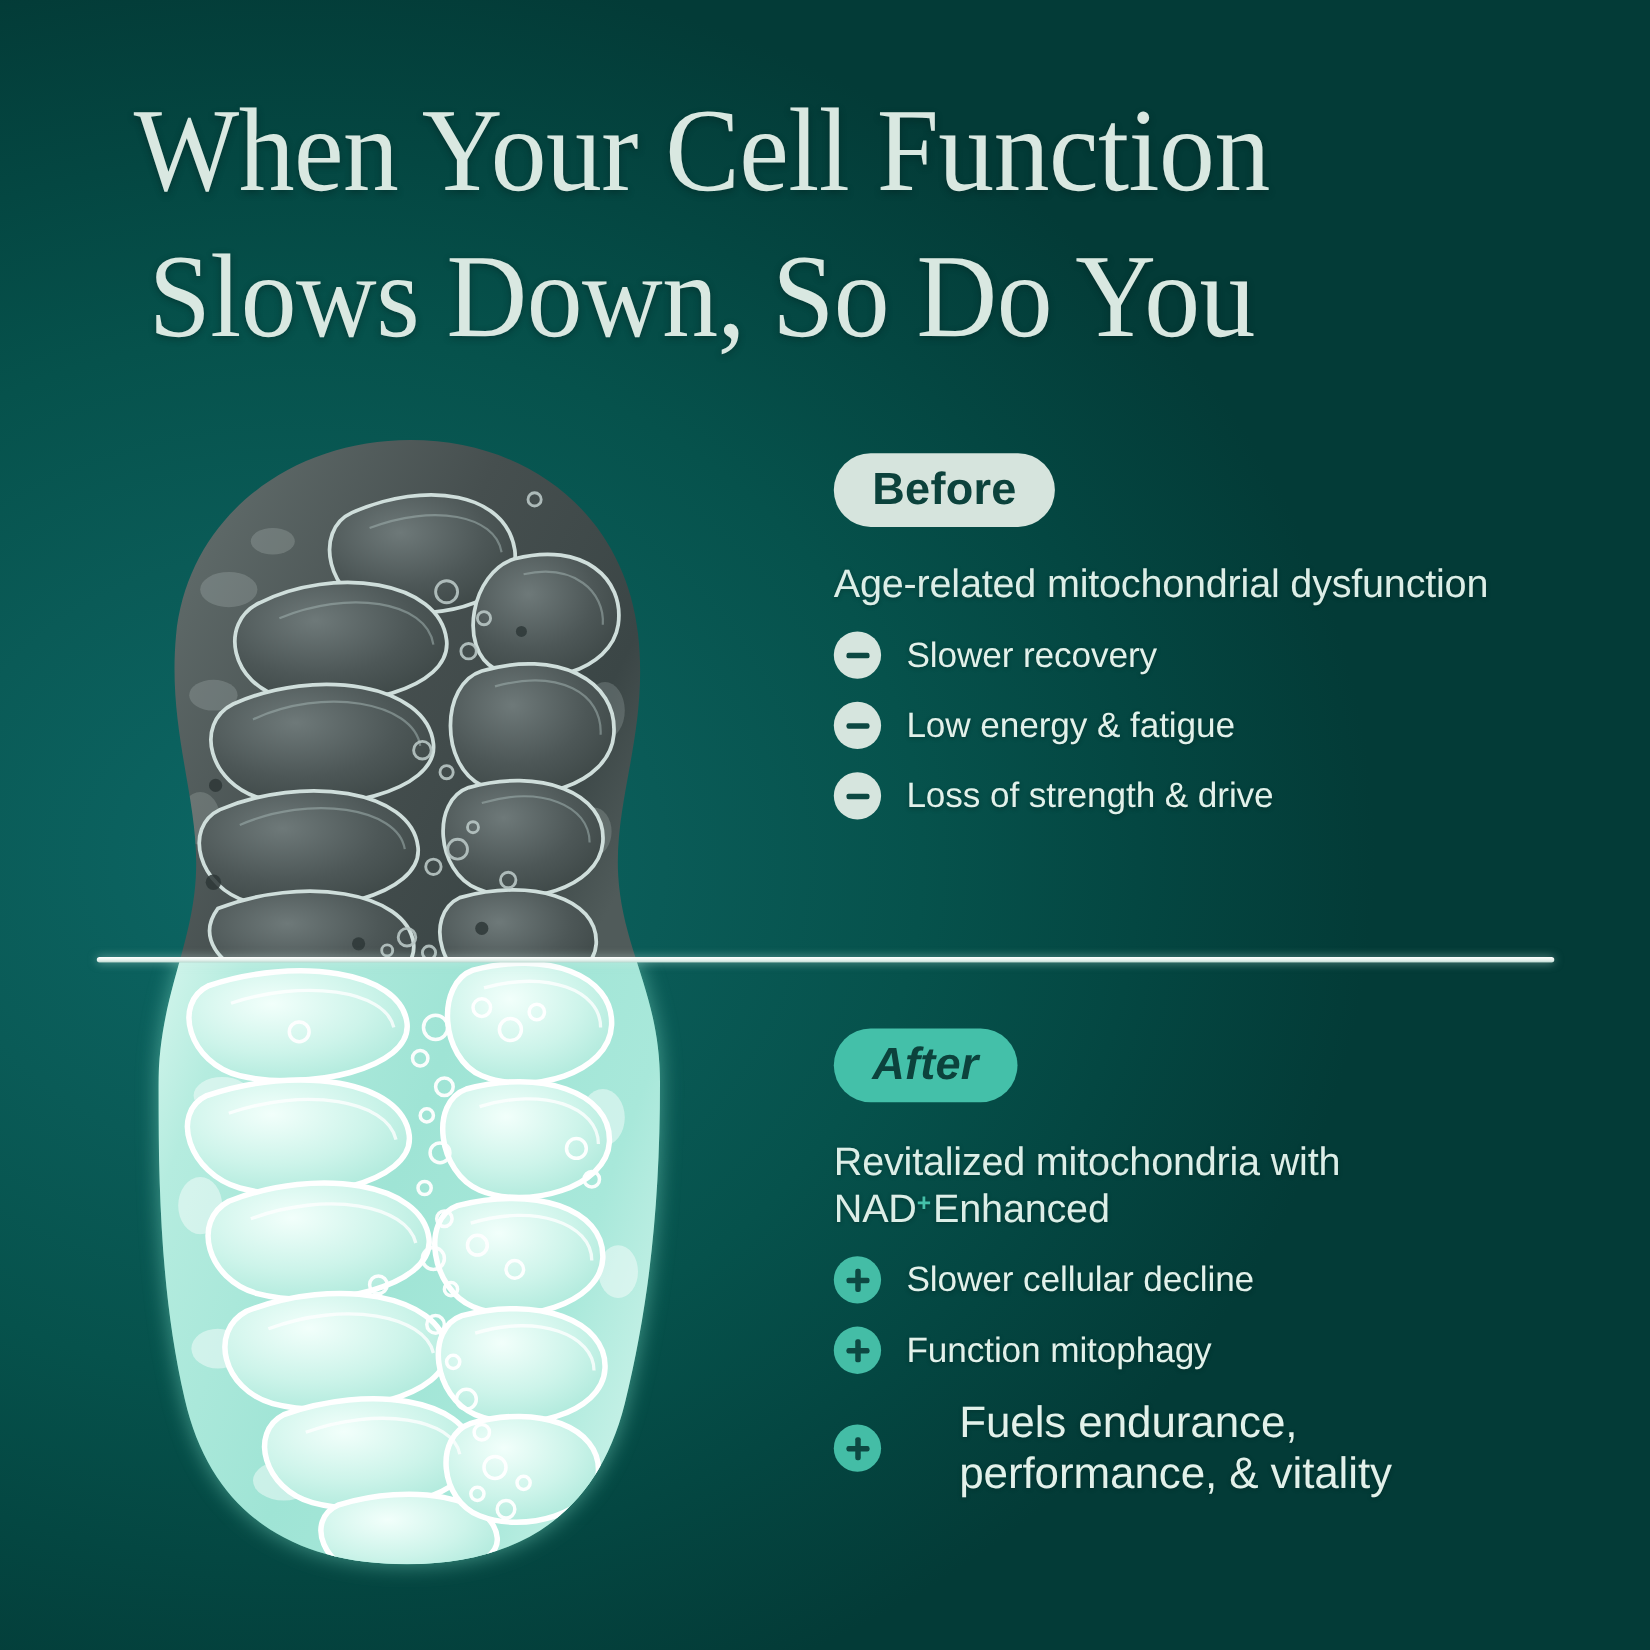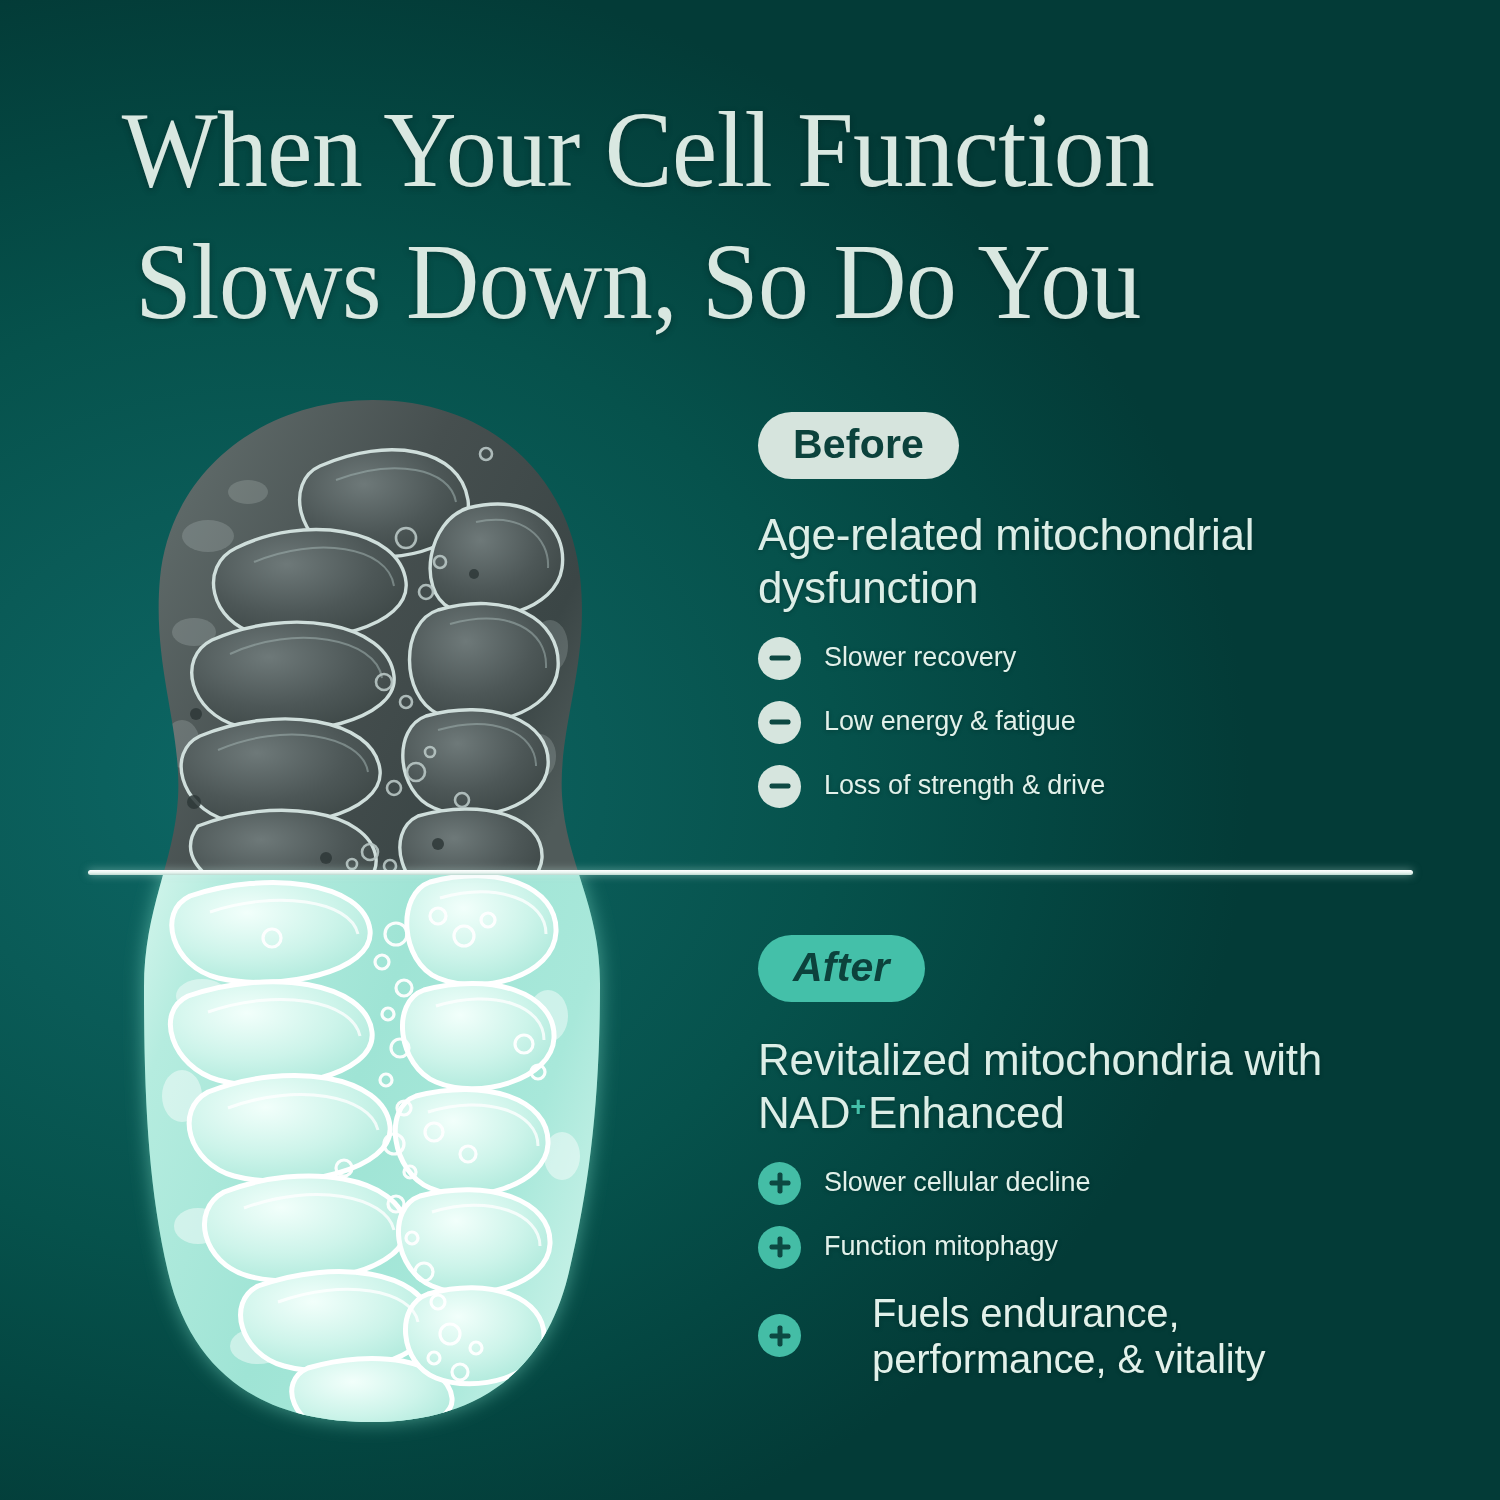--- a/index.html
+++ b/index.html
@@ -21,21 +21,21 @@
     overflow: hidden;
     background:
       radial-gradient(ellipse 980px 820px at 18% 52%, #0c6765 0%, #0a5b57 34%, #06524c 58%, #044742 78%, #033b37 100%),
       #04413c;
   }
 
   
   .title-block {
     position: absolute;
     left: 0;
-    top: 84px;
+    top: 72px;
     width: 1276px;
     text-align: center;
     pointer-events: none;
   }
   .title-line {
     font-family: "Liberation Serif", "DejaVu Serif", serif;
     color: #d9e8e1;
     font-size: 108px;
     line-height: 1.22;
     letter-spacing: -0.5px;
@@ -89,21 +89,21 @@
     letter-spacing: 0.2px;
     color: #0c423c;
     padding: 12px 35px 14px 35px;
     line-height: 1;
   }
   .badge-before { background: #d6e4dd; margin-top: 12px; }
   .badge-after  { background: #44c0a9; font-style: italic; }
 
   .lede {
     color: #dceee7;
-    font-size: 44px;
+    font-size: 36px;
     line-height: 1.20;
     font-weight: 400;
     letter-spacing: -0.2px;
     margin-top: 30px;
     max-width: 660px;
     text-shadow: 0 1px 4px rgba(0, 25, 23, 0.35);
   }
   #panel-after .lede { margin-top: 32px; }
   .lede .sup {
     font-size: 0.62em;
@@ -154,21 +154,21 @@
     left: 50%;
     top: 50%;
     width: 5px;
     height: 21px;
     transform: translate(-50%, -50%);
   }
   .icon-minus::after { display: none; }
 
   .bullet-text {
     color: #e2f1ea;
-    font-size: 27px;
+    font-size: 32px;
     line-height: 1.16;
     letter-spacing: -0.1px;
     text-shadow: 0 1px 4px rgba(0, 25, 23, 0.35);
   }
   .bullet-text.two-line { font-size: 40px; margin-left: 48px; }
 </style>
 </head>
 <body>
 
 <div id="stage">

